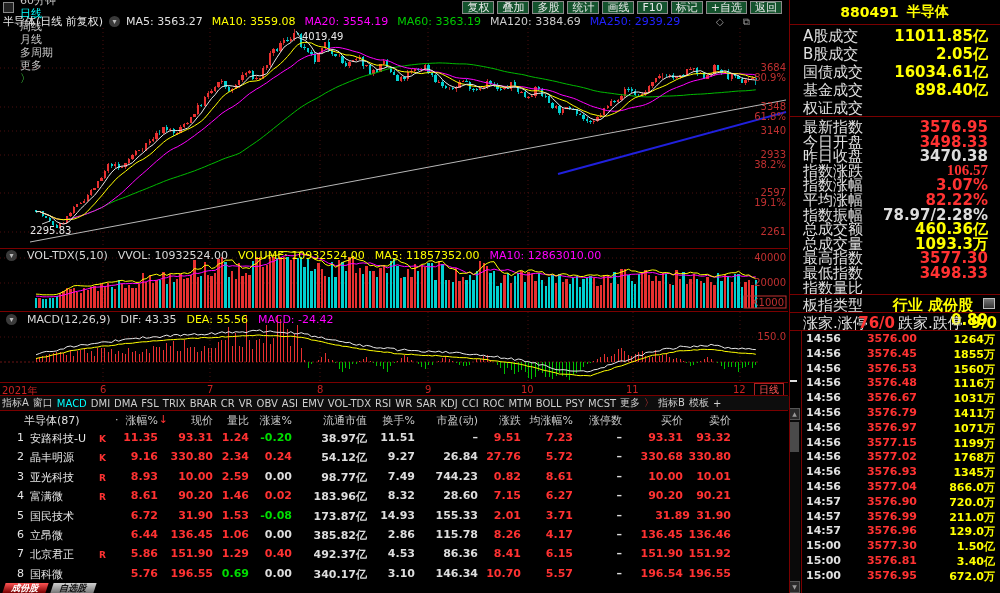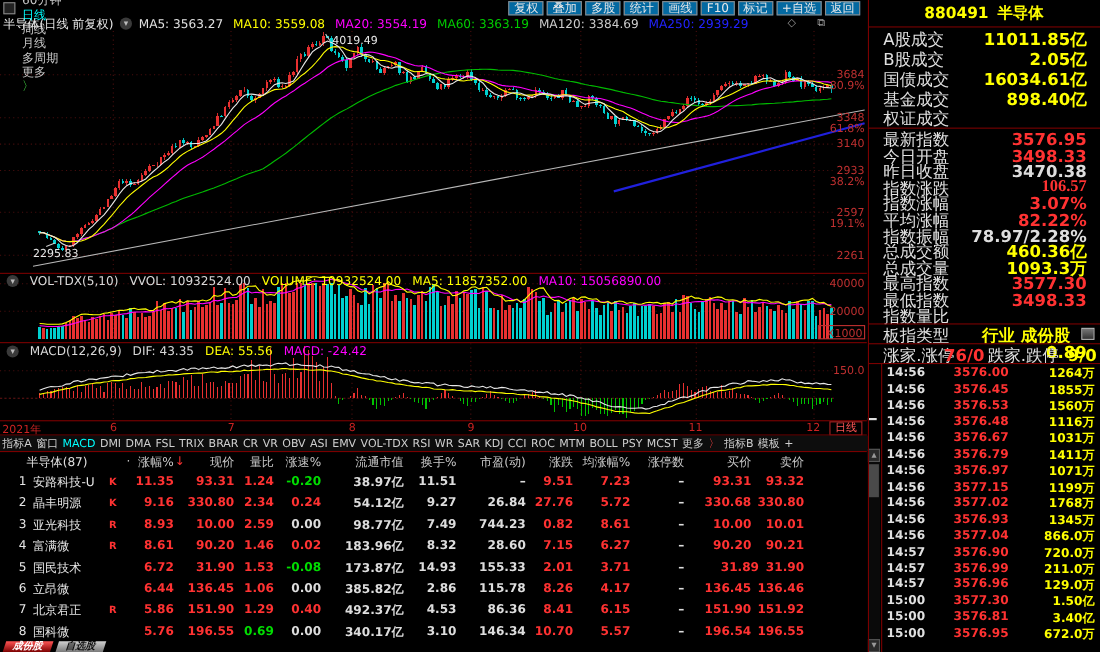--- a/index.html
+++ b/index.html
@@ -5,21 +5,21 @@
   html,body{margin:0;padding:0;background:#000;width:1000px;height:593px;overflow:hidden;}
   #app{position:relative;width:1000px;height:593px;background:#000;font-family:"DejaVu Sans",sans-serif;color:#ddd;}
   .abs{position:absolute;}
   
   #topbar{left:0;top:0;width:788px;height:14px;display:flex;align-items:center;font-size:11px;line-height:13px;white-space:nowrap;}
   .winicon{display:inline-block;width:9px;height:9px;border:1px solid #888;margin:0 6px 0 3px;background:#222;}
   .pitem{color:#c8c8c8;margin-right:11px;cursor:default;}
   .pitem.active{color:#00ffff;}
   .pitem.arrow{color:#44dd44;margin-right:4px;}
   #toolbtns{margin-left:auto;display:flex;gap:3px;padding-right:6px;}
-  .tbtn{border:1px solid #8a8a8a;background:#0369a1;color:#e8e8e8;font-size:11px;line-height:11px;padding:0 4px;}
+  .tbtn{border:1px solid #8a8a8a;background:#14532d;color:#e8e8e8;font-size:11px;line-height:11px;padding:0 4px;}
   
   #rightheader{left:789px;top:0;width:211px;height:24px;display:flex;align-items:center;justify-content:center;gap:8px;font-size:14px;font-weight:bold;color:#ffff00;}
   
   #marow{left:0;top:14px;width:788px;height:14px;display:flex;align-items:center;font-size:11px;line-height:13px;white-space:nowrap;}
   #chart-title{color:#e8e8e8;margin-left:3px;}
   .ddcircle{display:inline-block;width:11px;height:11px;border-radius:50%;background:#3a3a3a;color:#bbb;font-size:8px;line-height:11px;text-align:center;margin:0 6px;}
   .malabel{margin-right:9px;}
   #marowicons{margin-left:auto;color:#999;font-size:10px;padding-right:30px;letter-spacing:8px;}
   svg{display:block;}
   .hline{height:1px;background:#7a0000;left:0;width:788px;}
@@ -577,21 +577,21 @@
       <text x="30" y="206" fill="#e8e8e8" font-size="10" font-family="DejaVu Sans">2295.83</text>
     </svg>
   <div class="abs hline" style="top:248px;"></div>
 
   <div id="vollabels" class="abs panelabels" style="top:249px;">
     <span class="ddcircle">▾</span>
   <span style="color: rgb(216, 216, 216);">VOL-TDX(5,10)</span>
       <span style="color: rgb(216, 216, 216);">VVOL: 10932524.00</span>
       <span style="color: rgb(255, 255, 0);">VOLUME: 10932524.00</span>
       <span style="color: rgb(255, 255, 0);">MA5: 11857352.00</span>
-      <span style="color: rgb(255, 0, 255);">MA10: 15056890.00</span>
+      <span style="color: rgb(255, 0, 255);">MA10: 12863010.00</span>
     </div>
   <svg id="volchart" class="abs" style="left:0;top:250px;" width="788" height="60">
       <line x1="0" y1="8" x2="760" y2="8" stroke="#4a0e0e" stroke-dasharray="1,3"></line>
       <line x1="0" y1="33" x2="760" y2="33" stroke="#4a0e0e" stroke-dasharray="1,3"></line>
       <line x1="103" y1="0" x2="103" y2="60" stroke="#4a0e0e" stroke-dasharray="1,3"></line>
       <line x1="210" y1="0" x2="210" y2="60" stroke="#4a0e0e" stroke-dasharray="1,3"></line>
       <line x1="320" y1="0" x2="320" y2="60" stroke="#4a0e0e" stroke-dasharray="1,3"></line>
       <line x1="428" y1="0" x2="428" y2="60" stroke="#4a0e0e" stroke-dasharray="1,3"></line>
       <line x1="528" y1="0" x2="528" y2="60" stroke="#4a0e0e" stroke-dasharray="1,3"></line>
       <line x1="633" y1="0" x2="633" y2="60" stroke="#4a0e0e" stroke-dasharray="1,3"></line>

